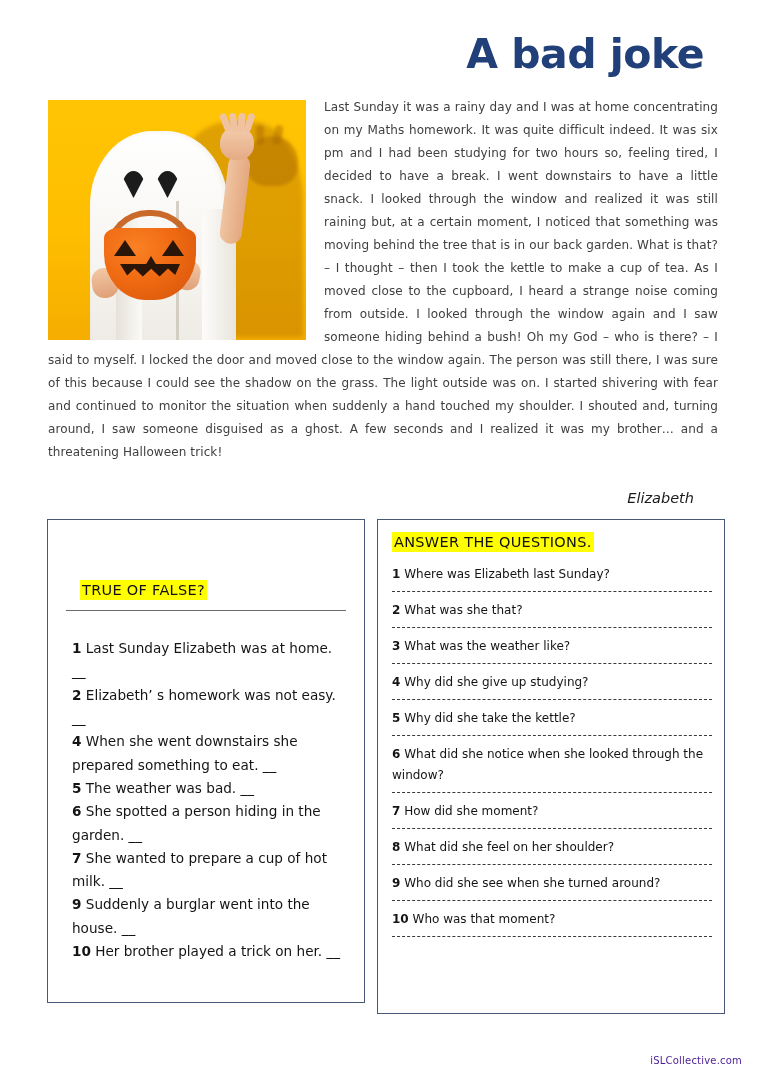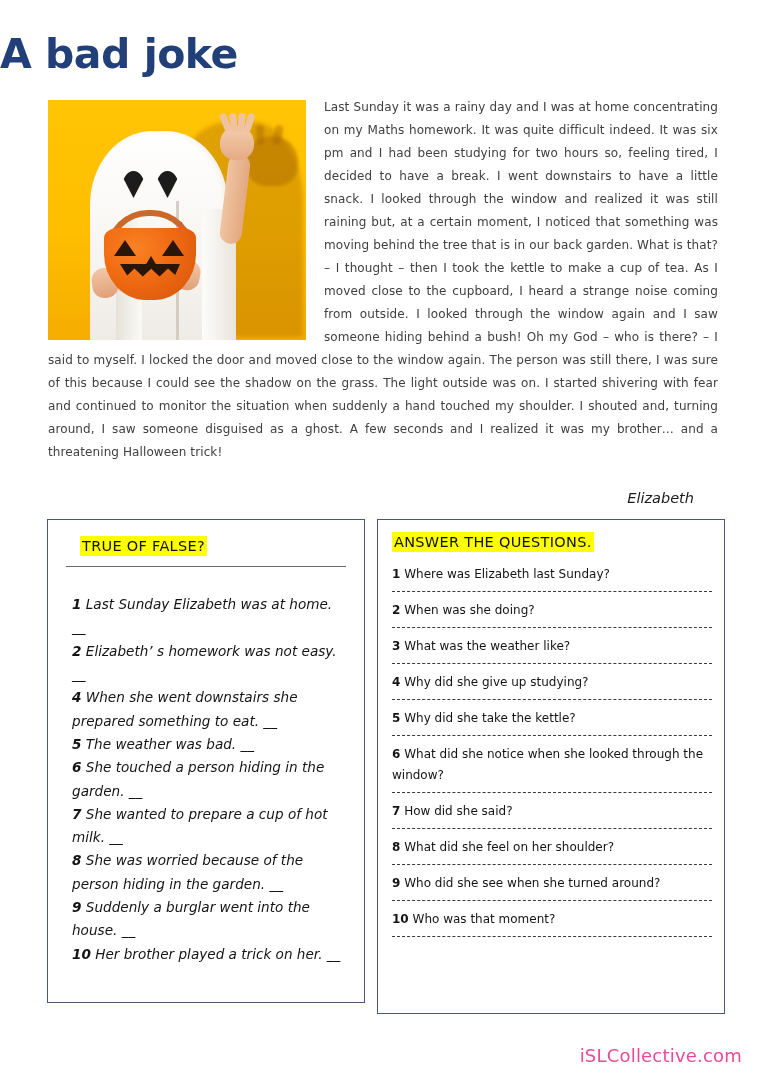--- a/index.html
+++ b/index.html
@@ -22,21 +22,21 @@
     inset: 0;
     background: #ffffff;
   }
 
   
   .title {
     position: absolute;
     top: 34px;
     left: 0;
     width: 704px;
-    text-align: left;
+    text-align: right;
     font-family: "DejaVu Sans", "Liberation Sans", sans-serif;
     font-size: 41px;
     font-weight: bold;
     letter-spacing: -0.5px;
     color: #21407a;
     line-height: 1;
   }
 
   
   .story {
@@ -275,35 +275,35 @@
   .hl {
     display: inline-block;
     background: #ffff00;
     font-size: 14.5px;
     font-weight: 500;
     letter-spacing: 0.3px;
     color: #121212;
     padding: 1px 2px;
     line-height: 1.25;
   }
-  .box-left .hl { margin-left: 18px; }
+  .box-left .hl { margin-left: 18px; margin-top: 44px; }
 
   .rule {
     border: none;
     border-top: 1.2px solid #6a6a6a;
     margin: 10px 4px 0 4px;
   }
 
   .tf-list {
     margin: 26px 0 0 10px;
     font-size: 13.6px;
     line-height: 23.3px;
     color: #141414;
   }
-  .tf-item { margin: 0; font-style: italic; }
+  .tf-item { margin: 0; }
   .tf-item b { font-weight: bold; }
 
   .q-list { margin: 12px 0 0 0; }
   .q-item {
     font-size: 12px;
     line-height: 21px;
     color: #141414;
     margin: 0 0 6px 0;
   }
   .q-item b { font-weight: bold; }
@@ -311,22 +311,22 @@
     border: none;
     border-top: 1.6px dashed #3a3a3a;
     margin: 0 0 8px 0;
   }
 
   
   .footer {
     position: absolute;
     right: 24px;
     bottom: 18px;
-    font-size: 18px;
-    color: #ec4899;
+    font-size: 10px;
+    color: #4c1d95;
     letter-spacing: 0.2px;
     margin-top: 25px;
   }
 </style>
 </head>
 <body>
 
 <div class="page">
 
   <div class="title">A bad joke</div>
@@ -374,44 +374,43 @@
   <div class="boxes">
 
     <div class="exbox box-left">
       <span class="hl">TRUE OF FALSE?</span>
       <hr class="rule">
       <div class="tf-list" id="tf-list">
           <p class="tf-item"><b>1</b><span> Last Sunday Elizabeth was at home. __</span></p>
           <p class="tf-item"><b>2</b><span> Elizabeth’ s homework was not easy. __</span></p>
           <p class="tf-item"><b>4</b><span> When she went downstairs she prepared something to eat. __</span></p>
           <p class="tf-item"><b>5</b><span> The weather was bad. __</span></p>
-          <p class="tf-item"><b>6</b><span> She touched a person hiding in the garden. __</span></p>
+          <p class="tf-item"><b>6</b><span> She spotted a person hiding in the garden. __</span></p>
           <p class="tf-item"><b>7</b><span> She wanted to prepare a cup of hot milk. __</span></p>
-          <p class="tf-item"><b>8</b><span> She was worried because of the person hiding in the garden. __</span></p>
           <p class="tf-item"><b>9</b><span> Suddenly a burglar went into the house. __</span></p>
           <p class="tf-item"><b>10</b><span> Her brother played a trick on her. __</span></p>
         </div>
     </div>
 
     <div class="exbox box-right">
       <span class="hl">ANSWER THE QUESTIONS.</span>
       <div class="q-list" id="q-list">
           <p class="q-item"><b>1</b><span> Where was Elizabeth last Sunday?</span></p>
           <hr class="dashline">
-          <p class="q-item"><b>2</b><span> When was she doing?</span></p>
+          <p class="q-item"><b>2</b><span> What was she that?</span></p>
           <hr class="dashline">
           <p class="q-item"><b>3</b><span> What was the weather like?</span></p>
           <hr class="dashline">
           <p class="q-item"><b>4</b><span> Why did she give up studying?</span></p>
           <hr class="dashline">
           <p class="q-item"><b>5</b><span> Why did she take the kettle?</span></p>
           <hr class="dashline">
           <p class="q-item"><b>6</b><span> What did she notice when she looked through the window?</span></p>
           <hr class="dashline">
-          <p class="q-item"><b>7</b><span> How did she said?</span></p>
+          <p class="q-item"><b>7</b><span> How did she moment?</span></p>
           <hr class="dashline">
           <p class="q-item"><b>8</b><span> What did she feel on her shoulder?</span></p>
           <hr class="dashline">
           <p class="q-item"><b>9</b><span> Who did she see when she turned around?</span></p>
           <hr class="dashline">
           <p class="q-item"><b>10</b><span> Who was that moment?</span></p>
           <hr class="dashline">
         </div>
     </div>
 

